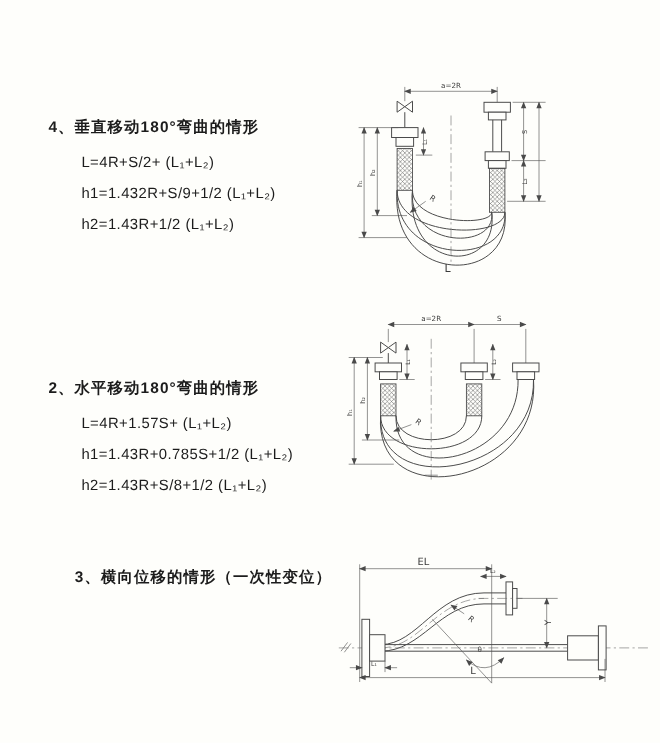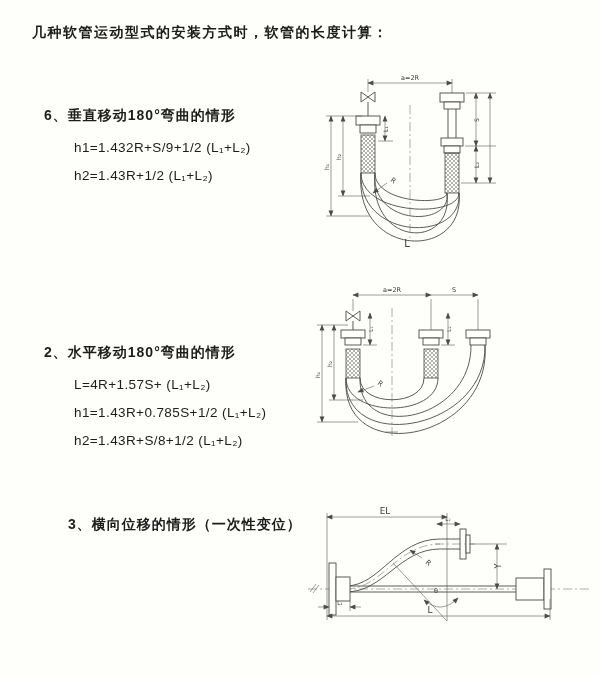--- a/index.html
+++ b/index.html
@@ -28,25 +28,25 @@
   .thin{stroke:#5a5a5a;stroke-width:0.6;fill:none;}
   .dim{stroke:#5a5a5a;stroke-width:0.6;fill:none;}
   .cl{stroke:#6a6a6a;stroke-width:0.55;fill:none;stroke-dasharray:9 3 2 3;}
   .fit{fill:#fefefb;stroke:#4a4a4a;stroke-width:0.9;}
 </style>
 </head>
 <body>
 
 <div class="page">
 
-  <div class="title">几种软管运动型式的安装方式时，软管的长度计算：</div>
 
   <div class="section" id="sec1">
-    <div class="heading">6、垂直移动180°弯曲的情形</div>
+    <div class="heading">4、垂直移动180°弯曲的情形</div>
     <div class="formulas">
+      <div class="formula">L=4R+S/2+ (L₁+L₂)</div>
       <div class="formula">h1=1.432R+S/9+1/2 (L₁+L₂)</div>
       <div class="formula">h2=1.43R+1/2 (L₁+L₂)</div>
     </div>
   </div>
 
   <div class="section" id="sec2">
     <div class="heading">2、水平移动180°弯曲的情形</div>
     <div class="formulas">
       <div class="formula">L=4R+1.57S+ (L₁+L₂)</div>
       <div class="formula">h1=1.43R+0.785S+1/2 (L₁+L₂)</div>

